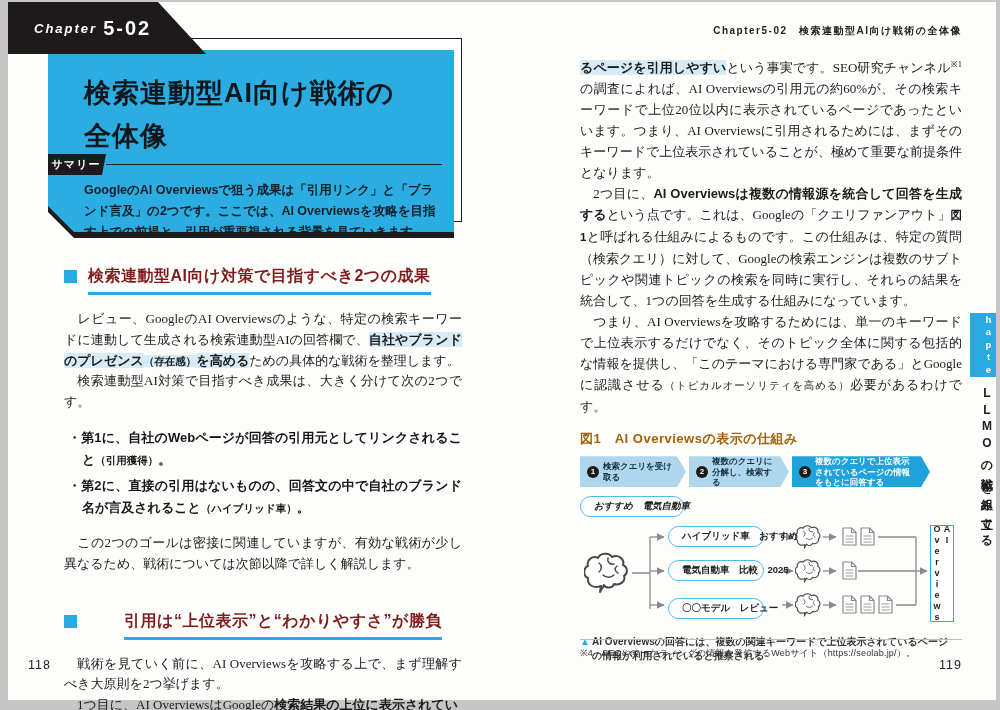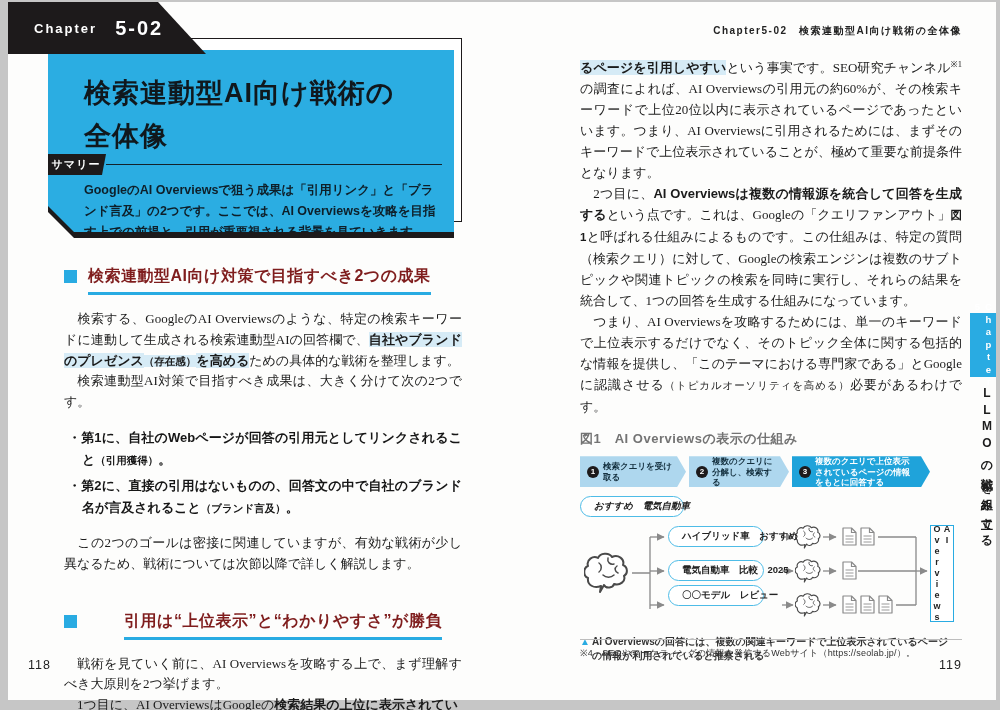--- a/index.html
+++ b/index.html
@@ -3,21 +3,21 @@
 <meta charset="utf-8">
 <style>
   html,body{margin:0;padding:0;}
   body{width:1000px;height:710px;background:#b3b3b3;font-family:"Liberation Sans",sans-serif;}
   .stage{position:relative;width:1000px;height:710px;background:#c6c6c6;overflow:hidden;}
   .spread{position:absolute;left:8px;top:2px;right:4px;bottom:10px;background:#fdfdfc;}
 
   
   .chapter-banner{position:absolute;left:0;top:0;width:200px;height:52px;background:#1d1a1b;
     clip-path:polygon(0 0,150px 0,198px 100%,0 100%);display:flex;align-items:center;padding-left:26px;box-sizing:border-box;z-index:6;}
-  .chapter-banner .ch-word{color:#fff;font-size:13px;font-weight:bold;letter-spacing:2px;margin-right:18px;}
+  .chapter-banner .ch-word{color:#fff;font-size:13px;font-weight:bold;letter-spacing:2px;margin-right:6px;font-style:italic;}
   .chapter-banner .ch-num{color:#fff;font-size:20px;font-weight:bold;letter-spacing:2px;}
 
   .sheet-behind{position:absolute;left:50px;top:36px;width:402px;height:182px;background:#fff;border:1px solid #1d1a1b;z-index:1;}
   .title-shadow{position:absolute;left:40px;top:54px;width:406px;height:182px;background:#1d1a1b;
     clip-path:polygon(0 0,100% 0,100% 100%,26px 100%,0 calc(100% - 26px));z-index:2;}
   .title-box{position:absolute;left:40px;top:48px;width:406px;height:182px;background:#2badе2;background:#2bade2;
     clip-path:polygon(0 0,100% 0,100% 100%,26px 100%,0 calc(100% - 26px));z-index:3;}
   .title-box h1{margin:0;padding:22px 0 0 36px;font-size:27px;line-height:43px;font-weight:800;color:#10181d;letter-spacing:1px;}
   .summary-tag{position:absolute;left:-2px;top:104px;width:60px;height:21px;background:#1d1a1b;color:#fff;
     font-size:11px;font-weight:bold;display:flex;align-items:center;justify-content:center;letter-spacing:1px;
@@ -41,38 +41,38 @@
   .gap14{margin-top:14px;} .gap24{margin-top:36px;gap:36px;}
   .pagenum{position:absolute;bottom:28px;font-size:12.5px;color:#222;letter-spacing:1px;}
   .pagenum.left{left:20px;} .pagenum.right{right:34px;}
 
   
   .running-header{position:absolute;top:22px;right:34px;font-size:10px;font-weight:bold;color:#222;letter-spacing:1.5px;}
   .right-col{position:absolute;left:572px;top:52px;width:382px;}
   .right-col .body-p{line-height:21px;}
 
   .figure{margin-top:13px;}
-  .fig-title{font-size:13px;font-weight:800;color:#737373;margin-bottom:8px;letter-spacing:.5px;}
+  .fig-title{font-size:13px;font-weight:800;color:#a16207;margin-bottom:8px;letter-spacing:.5px;}
   .steps{display:flex;gap:3px;}
   .step{box-sizing:border-box;height:31px;display:flex;align-items:center;gap:4px;padding:2px 12px 2px 7px;
     clip-path:polygon(0 0,calc(100% - 9px) 0,100% 50%,calc(100% - 9px) 100%,0 100%);
     font-size:8.5px;line-height:10.5px;font-weight:bold;}
   .step.light{background:#aed7ee;color:#14303f;}
   .step.dark{background:#1fa3da;color:#fff;}
   .step .num{flex:none;width:12px;height:12px;border-radius:50%;background:#1d1a1b;color:#fff;font-size:8px;
     display:flex;align-items:center;justify-content:center;font-weight:bold;}
   .step1{width:106px;} .step2{width:100px;} .step3{width:138px;}
 
   .query-pill{box-sizing:border-box;height:21px;background:#fff;border:1.5px solid #4ebce7;border-radius:11px;
     display:flex;align-items:center;gap:5px;padding:0 8px;font-size:9.5px;font-weight:bold;color:#222;white-space:nowrap;}
   .main-query{width:104px;margin-top:9px;font-style:italic;}
   .diagram{position:relative;height:106px;margin-top:4px;}
   .diagram svg.wires{position:absolute;left:0;top:0;}
   .sub-query{position:absolute;left:88px;width:96px;}
-  .sub-q0{top:5px;} .sub-q1{top:39px;} .sub-q2{top:64px;}
+  .sub-q0{top:5px;} .sub-q1{top:39px;} .sub-q2{top:77px;}
   .aio-box{position:absolute;left:350px;top:4px;width:24px;height:97px;background:#fff;border:1.5px solid #29abe2;
     writing-mode:vertical-rl;text-orientation:upright;font-size:9px;font-weight:bold;color:#222;letter-spacing:1px;
     display:flex;align-items:center;justify-content:center;box-sizing:border-box;}
   .fig-caption{display:flex;margin-top:8px;font-size:10px;line-height:14px;font-weight:bold;color:#333;width:375px;}
   .fig-caption .tri{color:#29abe2;margin-right:2px;flex:none;}
 
   .footnote{position:absolute;left:572px;top:637px;width:382px;border-top:1px solid #bdbdbd;padding-top:6px;
     font-size:9px;color:#333;letter-spacing:.2px;}
 
   
@@ -101,25 +101,25 @@
     <div class="summary-tag">サマリー</div>
     <div class="summary-rule"></div>
     <div class="summary-text">GoogleのAI Overviewsで狙う成果は「引用リンク」と「ブランド言及」の2つです。ここでは、AI Overviewsを攻略を目指す上での前提と、引用が重要視される背景を見ていきます。</div>
   </div>
 
   <div class="left-col">
     <div class="sec-heading">
       <span class="sq"></span>
       <span class="txt">検索連動型AI向け対策で目指すべき2つの成果</span>
     </div>
-    <p class="body-p"><span>　検索する、GoogleのAI Overviewsのような、特定の検索キーワードに連動して生成される検索連動型AIの回答欄で、</span><span class="hl">自社やブランドのプレゼンス</span><span class="hl small">（存在感）</span><span class="hl">を高める</span><span>ための具体的な戦術を整理します。</span></p>
+    <p class="body-p"><span>　レビュー、GoogleのAI Overviewsのような、特定の検索キーワードに連動して生成される検索連動型AIの回答欄で、</span><span class="hl">自社やブランドのプレゼンス</span><span class="hl small">（存在感）</span><span class="hl">を高める</span><span>ための具体的な戦術を整理します。</span></p>
     <p class="body-p">　検索連動型AI対策で目指すべき成果は、大きく分けて次の2つです。</p>
     <ul class="bullets">
       <li><span>・第1に、自社のWebページが回答の引用元としてリンクされること</span><span class="small">（引用獲得）</span><span>。</span></li>
-      <li><span>・第2に、直接の引用はないものの、回答文の中で自社のブランド名が言及されること</span><span class="small">（ブランド言及）</span><span>。</span></li>
+      <li><span>・第2に、直接の引用はないものの、回答文の中で自社のブランド名が言及されること</span><span class="small">（ハイブリッド車）</span><span>。</span></li>
     </ul>
     <p class="body-p gap14">　この2つのゴールは密接に関連していますが、有効な戦術が少し異なるため、戦術については次節以降で詳しく解説します。</p>
     <div class="sec-heading gap24">
       <span class="sq"></span>
       <span class="txt">引用は“上位表示”と“わかりやすさ”が勝負</span>
     </div>
     <p class="body-p">　戦術を見ていく前に、AI Overviewsを攻略する上で、まず理解すべき大原則を2つ挙げます。</p>
     <p class="body-p"><span>　1つ目に、AI OverviewsはGoogleの</span><span class="b">検索結果の上位に表示されてい</span></p>
   </div>
 

